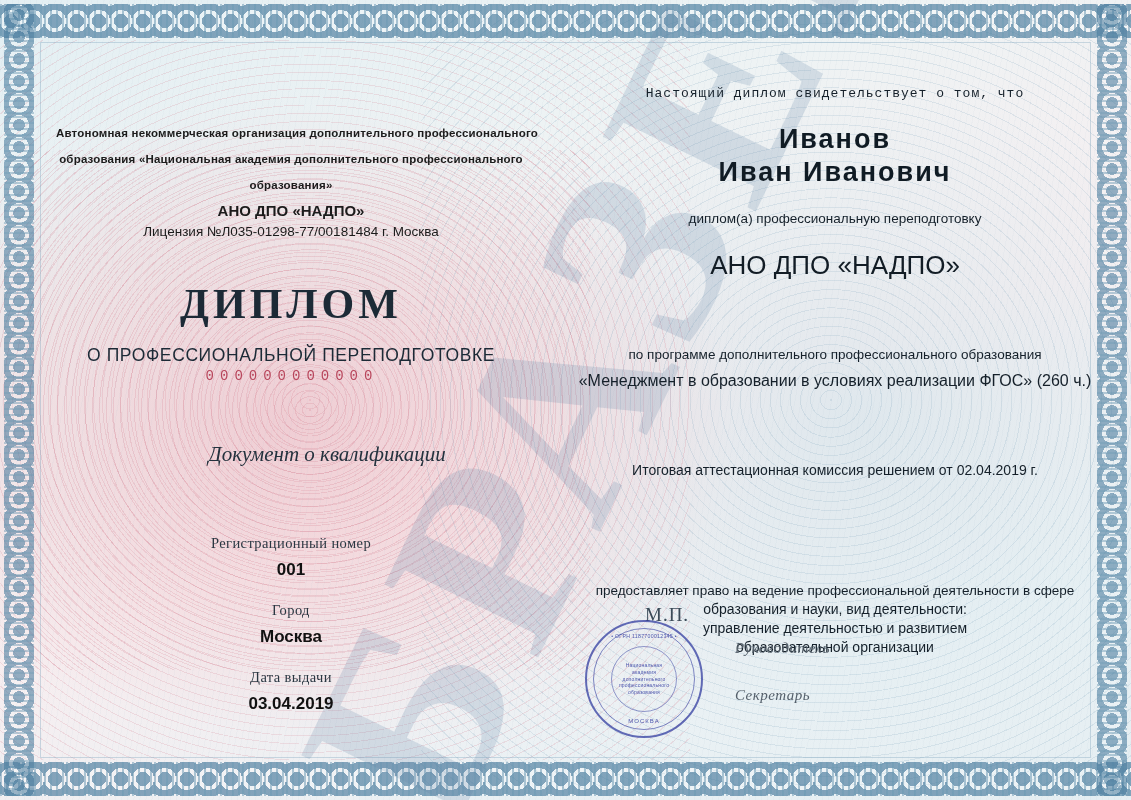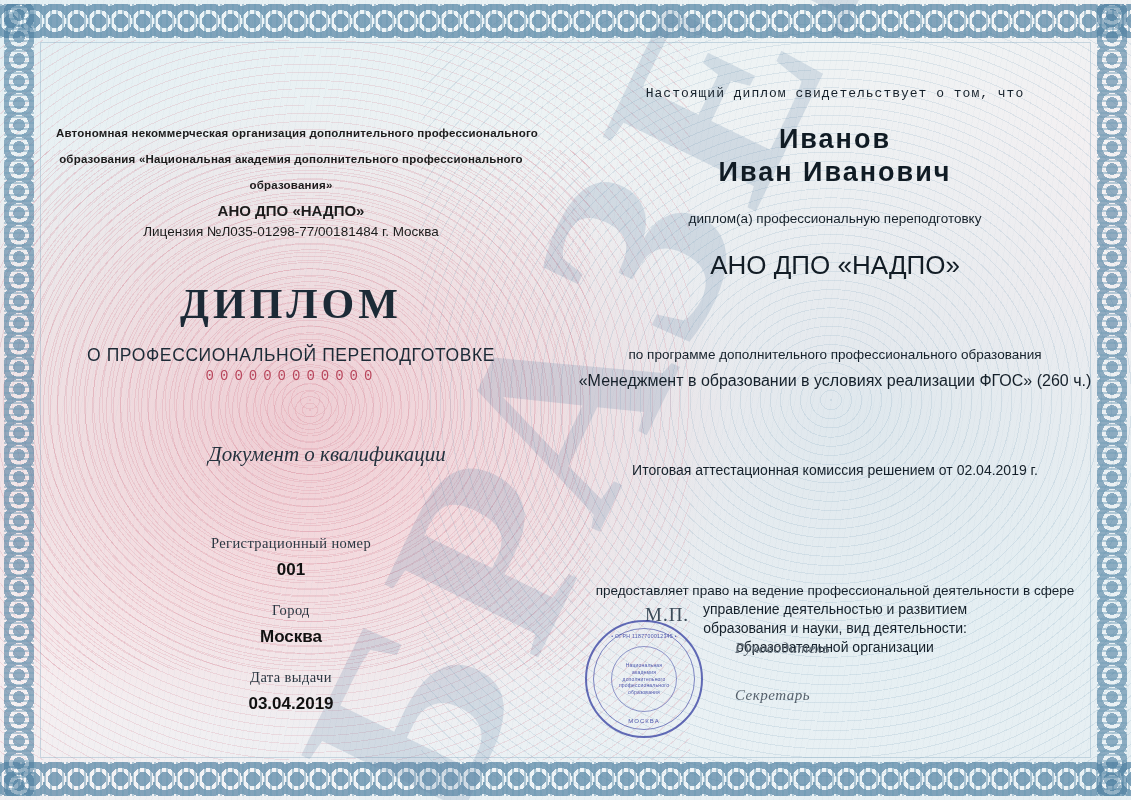--- a/index.html
+++ b/index.html
@@ -396,22 +396,22 @@
         <div>Иванов</div>
         <div>Иван Иванович</div>
       </div>
       <div class="passed">диплом(а) профессиональную переподготовку</div>
       <div class="org-big">АНО ДПО «НАДПО»</div>
       <div class="program-intro">по программе дополнительного профессионального образования</div>
       <div class="program-name">«Менеджмент в образовании в условиях реализации ФГОС» (260 ч.)</div>
       <div class="commission">Итоговая аттестационная комиссия решением от 02.04.2019 г.</div>
       <div class="rights">
         <div>предоставляет право на ведение профессиональной деятельности в сфере</div>
+        <div class="l2">образования и науки, вид деятельности:</div>
         <div class="l2">управление деятельностью и развитием</div>
-        <div class="l2">образования и науки, вид деятельности:</div>
         <div class="l2">образовательной организации</div>
       </div>
     </div>
 
     <div class="mp">М.П.</div>
 
     <div class="signatures">
       <div class="row">Руководитель</div>
       <div class="row">Секретарь</div>
     </div>

